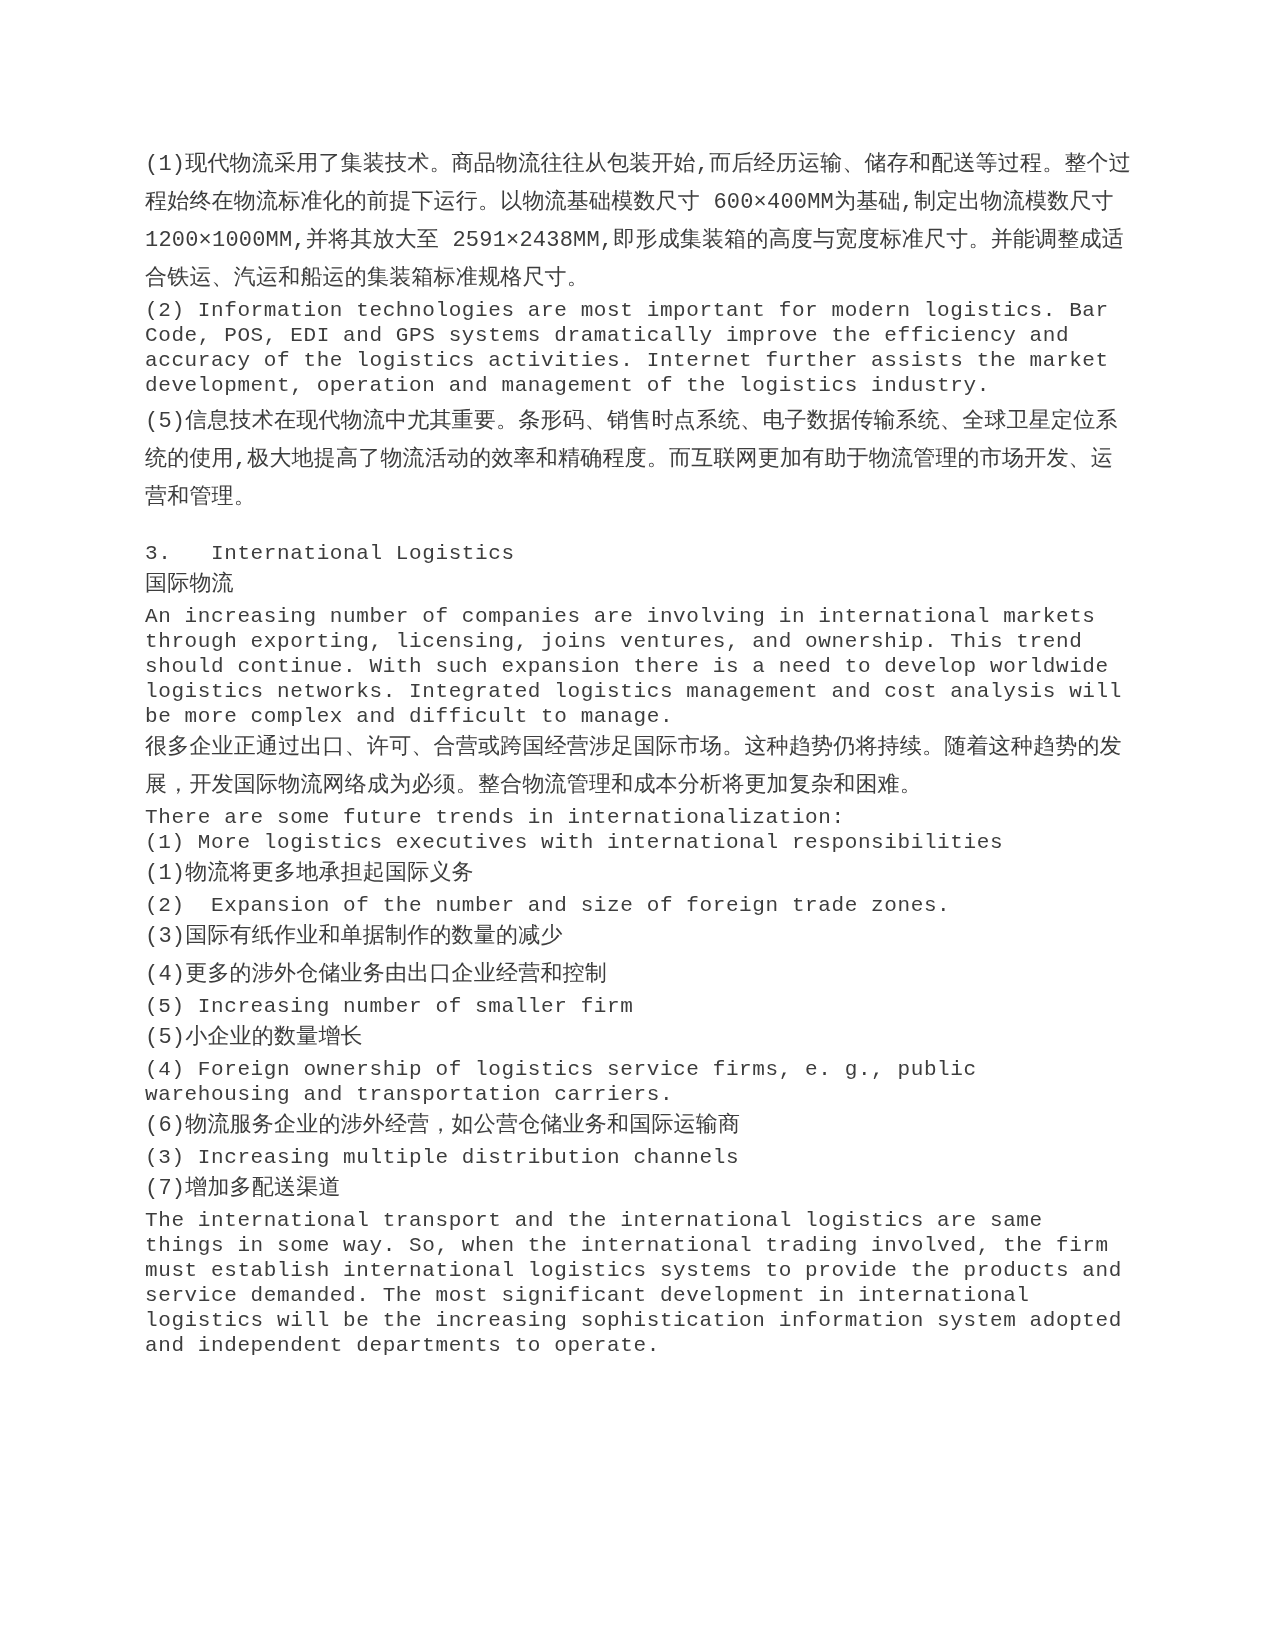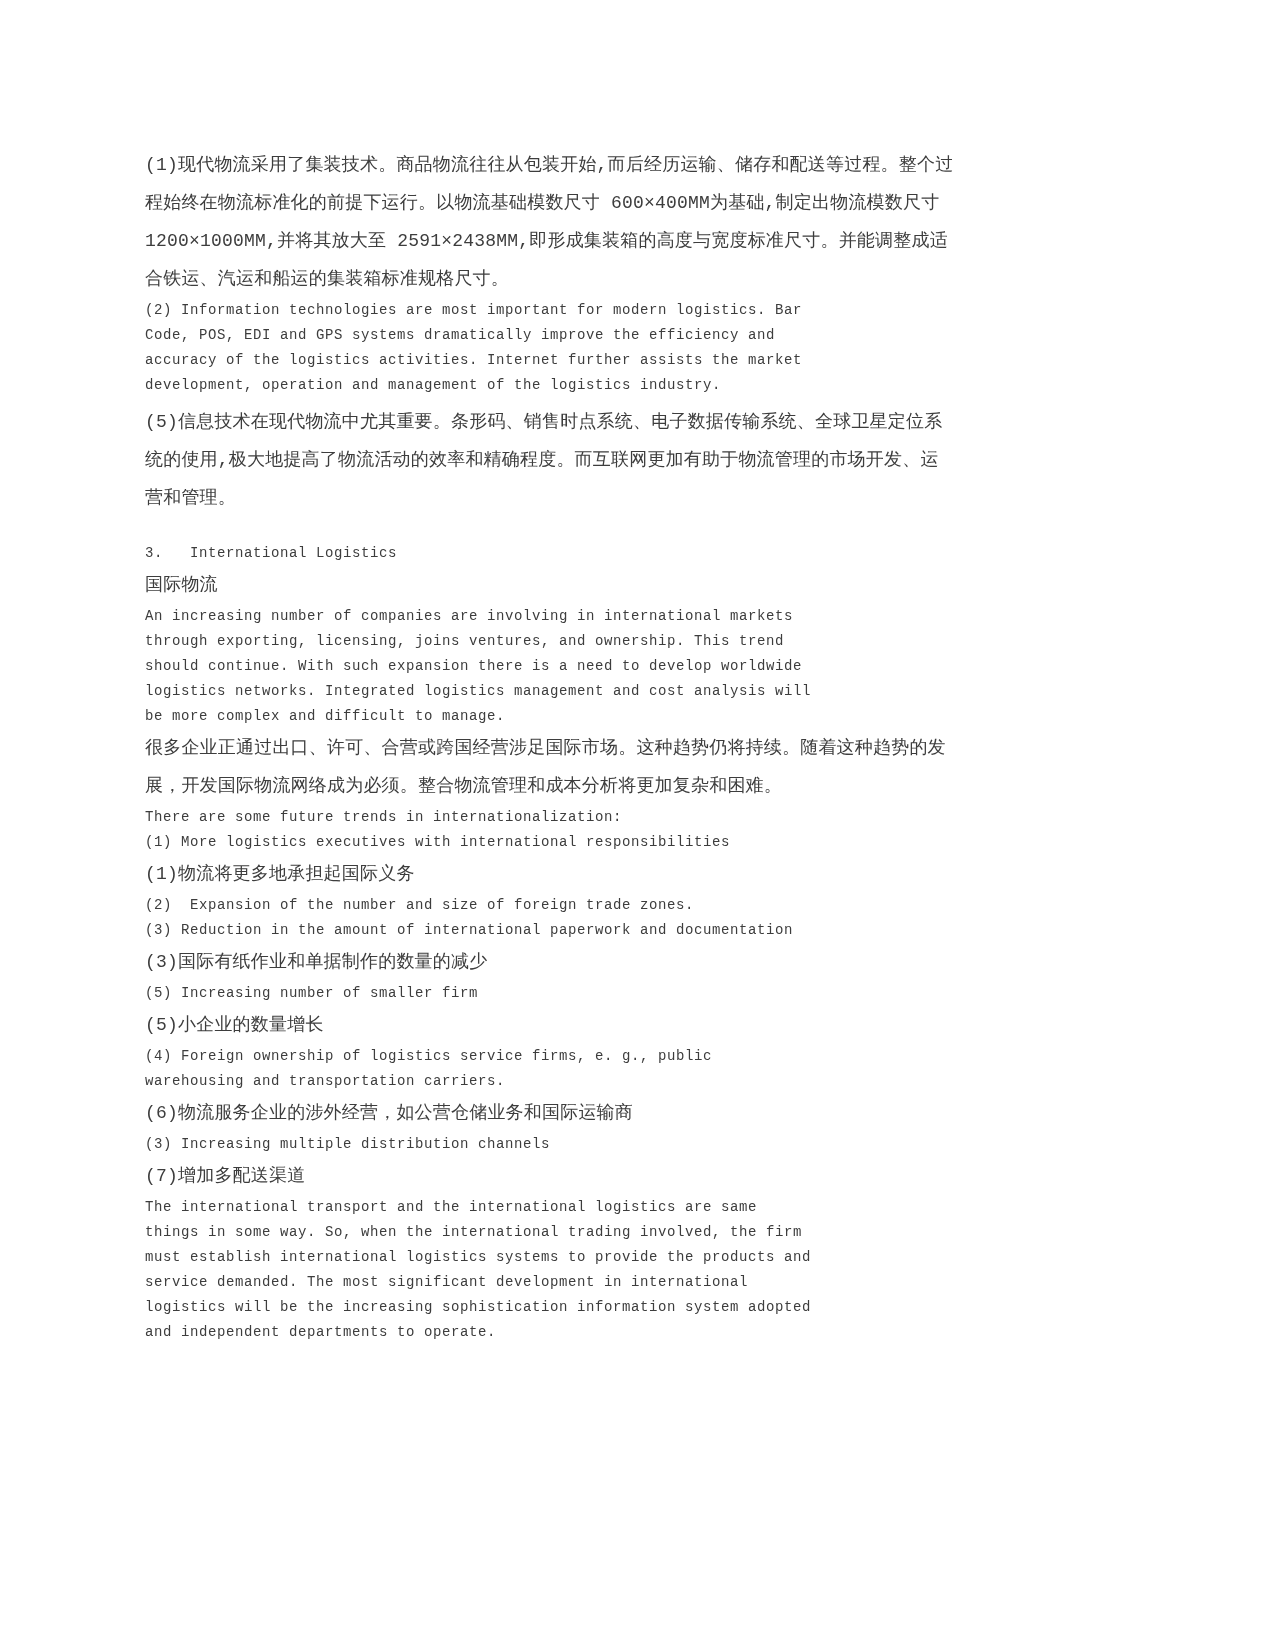--- a/index.html
+++ b/index.html
@@ -26,26 +26,26 @@
     left: 145px;
     top: 146px;
     width: 1000px;
   }
   .doc p {
     margin: 0;
     white-space: pre-wrap;
     word-break: break-word;
   }
   p.zh {
-    font-size: 18px;
+    font-size: 22px;
     line-height: 38px;
     letter-spacing: 0.2px;
   }
   p.en {
-    font-size: 14px;
+    font-size: 21px;
     line-height: 25px;
     letter-spacing: 0.6px;
   }
   p.en.after-gap {
     margin-bottom: 5px;
   }
   p.heading {
     margin-top: 24px;
   }
 </style>
@@ -72,22 +72,22 @@
 through exporting, licensing, joins ventures, and ownership. This trend
 should continue. With such expansion there is a need to develop worldwide
 logistics networks. Integrated logistics management and cost analysis will
 be more complex and difficult to manage.</p>
       <p class="zh">很多企业正通过出口、许可、合营或跨国经营涉足国际市场。这种趋势仍将持续。随着这种趋势的发
 展，开发国际物流网络成为必须。整合物流管理和成本分析将更加复杂和困难。</p>
       <p class="en">There are some future trends in internationalization:</p>
       <p class="en">(1) More logistics executives with international responsibilities</p>
       <p class="zh">(1)物流将更多地承担起国际义务</p>
       <p class="en">(2)  Expansion of the number and size of foreign trade zones.</p>
-      <p class="en">(3) Reduction in the amount of international paperwork and documentation</p>
       <p class="zh">(3)国际有纸作业和单据制作的数量的减少</p>
+      <p class="zh">(4)更多的涉外仓储业务由出口企业经营和控制</p>
       <p class="en">(5) Increasing number of smaller firm</p>
       <p class="zh">(5)小企业的数量增长</p>
       <p class="en">(4) Foreign ownership of logistics service firms, e. g., public
 warehousing and transportation carriers.</p>
       <p class="zh">(6)物流服务企业的涉外经营，如公营仓储业务和国际运输商</p>
       <p class="en">(3) Increasing multiple distribution channels</p>
       <p class="zh">(7)增加多配送渠道</p>
       <p class="en">The international transport and the international logistics are same
 things in some way. So, when the international trading involved, the firm
 must establish international logistics systems to provide the products and

